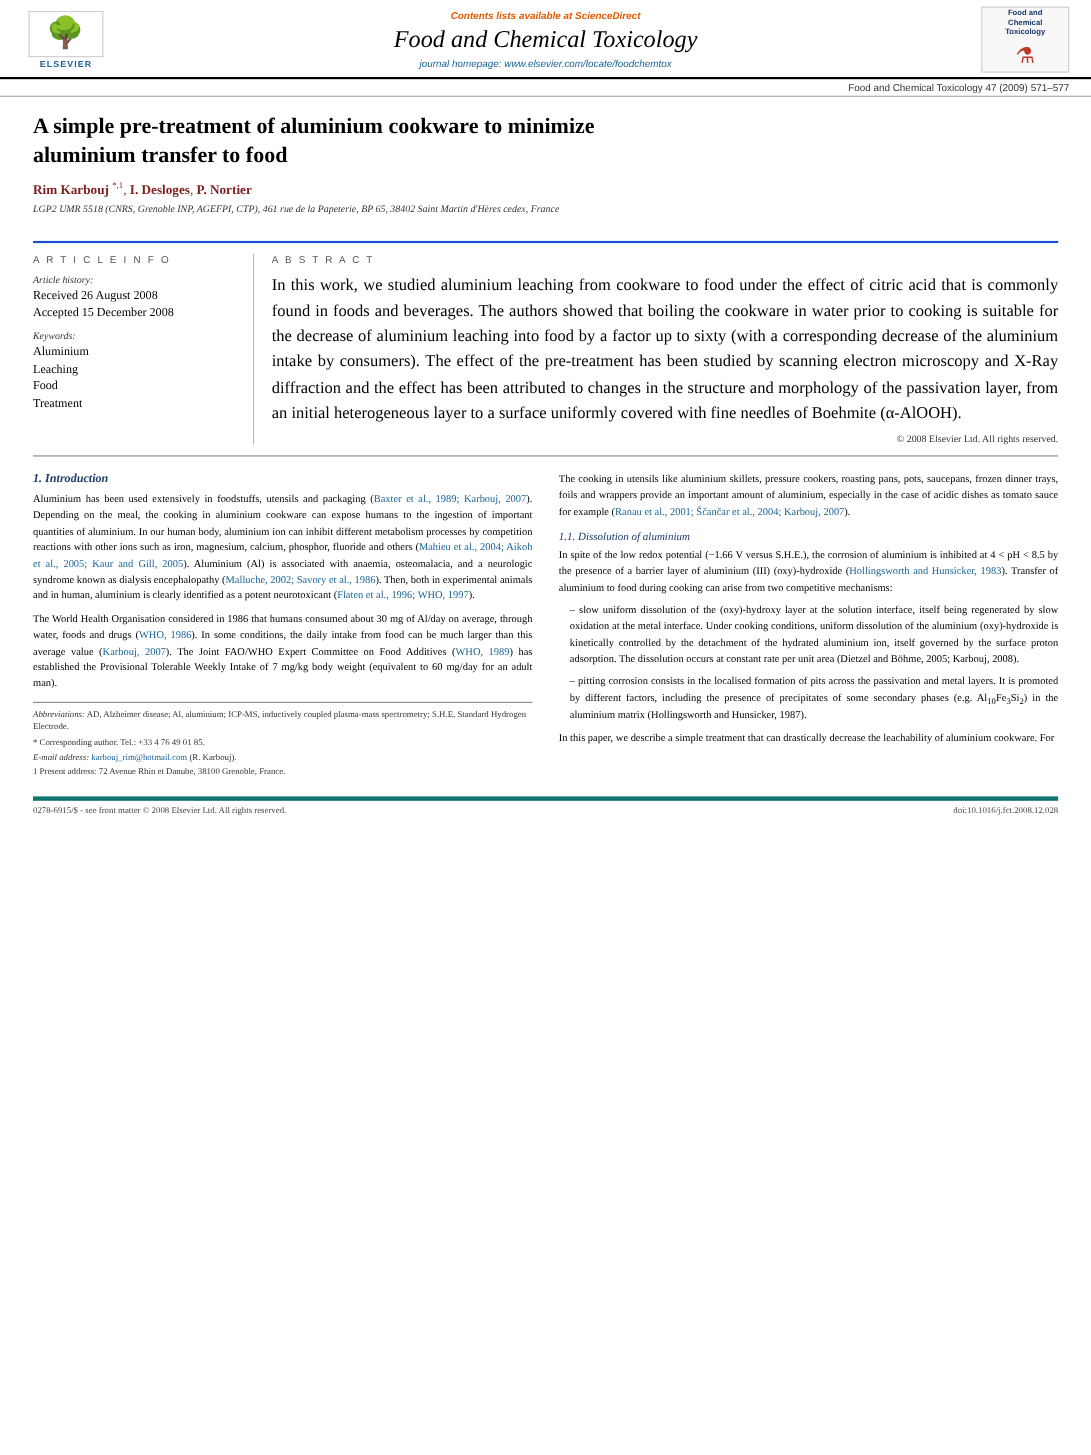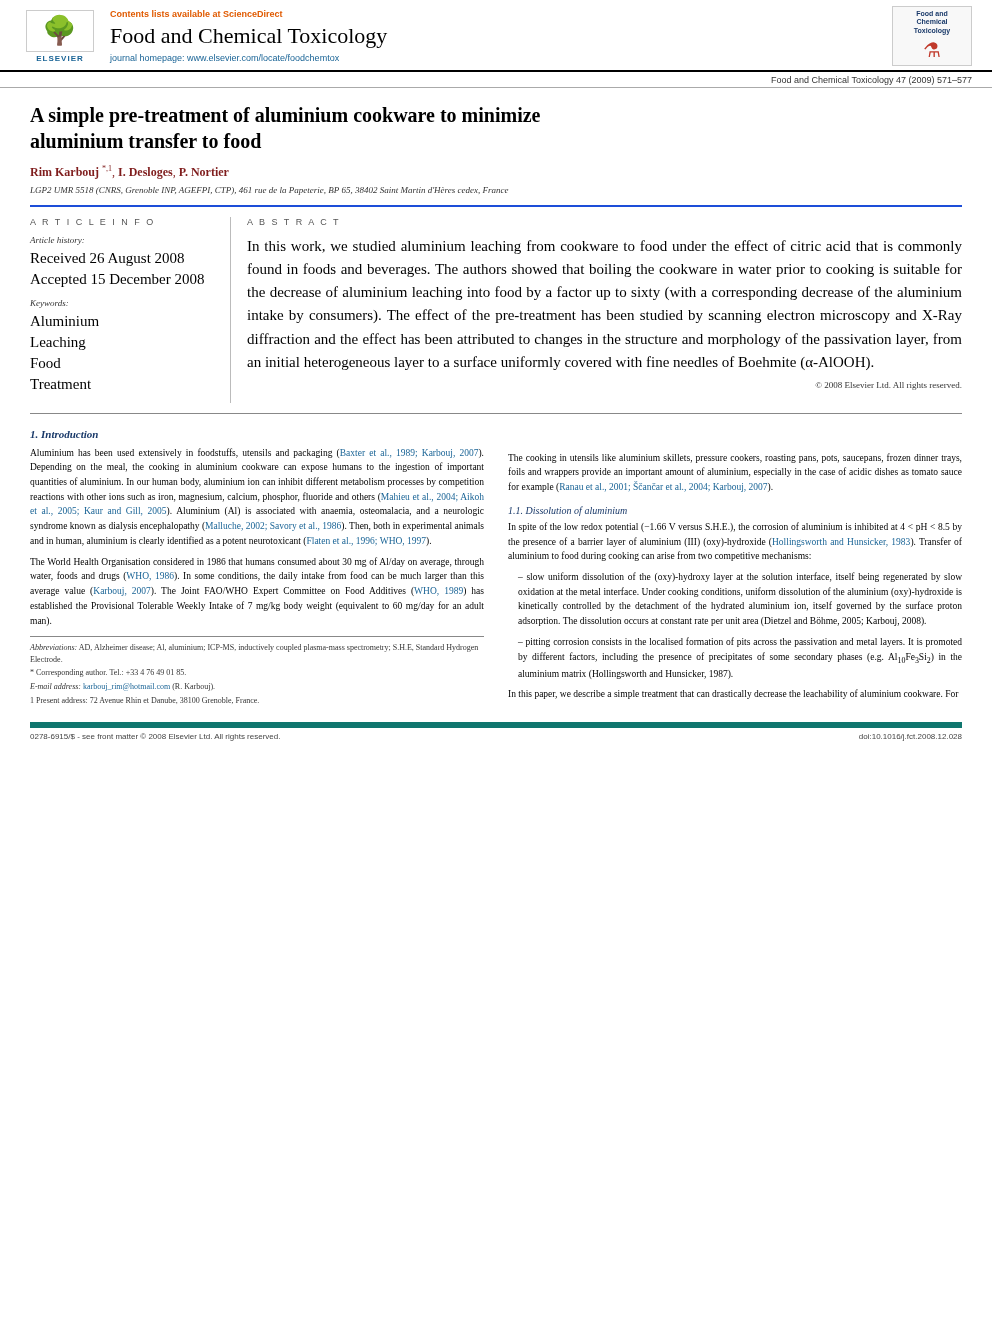--- a/index.html
+++ b/index.html
@@ -54,22 +54,23 @@
       font-size: 8px;
       font-family: Arial, sans-serif;
       color: #1a6496;
       font-weight: bold;
       letter-spacing: 1px;
       margin-top: 2px;
     }
 
     .journal-center {
       flex: 1;
-      text-align: left;
+      text-align: center;
       padding: 0 10px;
+      font-style: italic;
     }
     .science-direct-link {
       font-family: Arial, sans-serif;
       font-size: 9px;
       color: #333;
       margin-bottom: 4px;
     }
     .science-direct-link span {
       color: #e05a00;
       font-weight: bold;
@@ -150,21 +151,21 @@
       font-size: 8px;
     }
     .article-authors .author-name {
       font-weight: bold;
     }
 
     .article-affiliation {
       font-size: 9px;
       font-style: italic;
       color: #333;
-      margin-bottom: 8px;
+      margin-bottom: 22px;
       line-height: 1.4;
     }
 
     
     .info-abstract-row {
       display: flex;
       gap: 0;
       margin-bottom: 14px;
       border-top: 2px solid #1d4ed8;
       border-bottom: 1px solid #888;
@@ -193,21 +194,21 @@
     .info-group {
       margin-bottom: 8px;
     }
     .info-label {
       font-style: italic;
       font-size: 9px;
       color: #333;
       margin-bottom: 3px;
     }
     .info-value {
-      font-size: 15px;
+      font-size: 11px;
       color: #000;
       line-height: 1.4;
     }
 
     .abstract-text {
       font-size: 15px;
       line-height: 1.55;
       color: #000;
       text-align: justify;
     }
@@ -217,21 +218,20 @@
       text-align: right;
       margin-top: 6px;
       color: #333;
     }
 
     
     .article-columns {
       display: flex;
       gap: 24px;
       margin-top: 10px;
-      align-items: flex-end;
     }
     .col-left, .col-right {
       flex: 1;
       min-width: 0;
     }
 
     .section-title {
       font-size: 11px;
       font-weight: bold;
       font-style: italic;
@@ -285,25 +285,25 @@
     .footnotes-area .fn-line {
       margin-bottom: 2px;
     }
     .footnotes-area .link {
       color: #1a6496;
     }
 
     
     .bottom-bar {
       margin-top: 14px;
-      border-top: 6px solid #0f766e;
+      border-top: 4px solid #0f766e;
       padding-top: 4px;
       font-size: 8px;
       color: #444;
-      font-family: Liberation Sans, sans-serif;
+      font-family: Liberation Serif, serif;
       display: flex;
       justify-content: space-between;
     }
   </style>
 </head>
 <body>
 
 <div class="page">
 
   <div class="journal-header">

